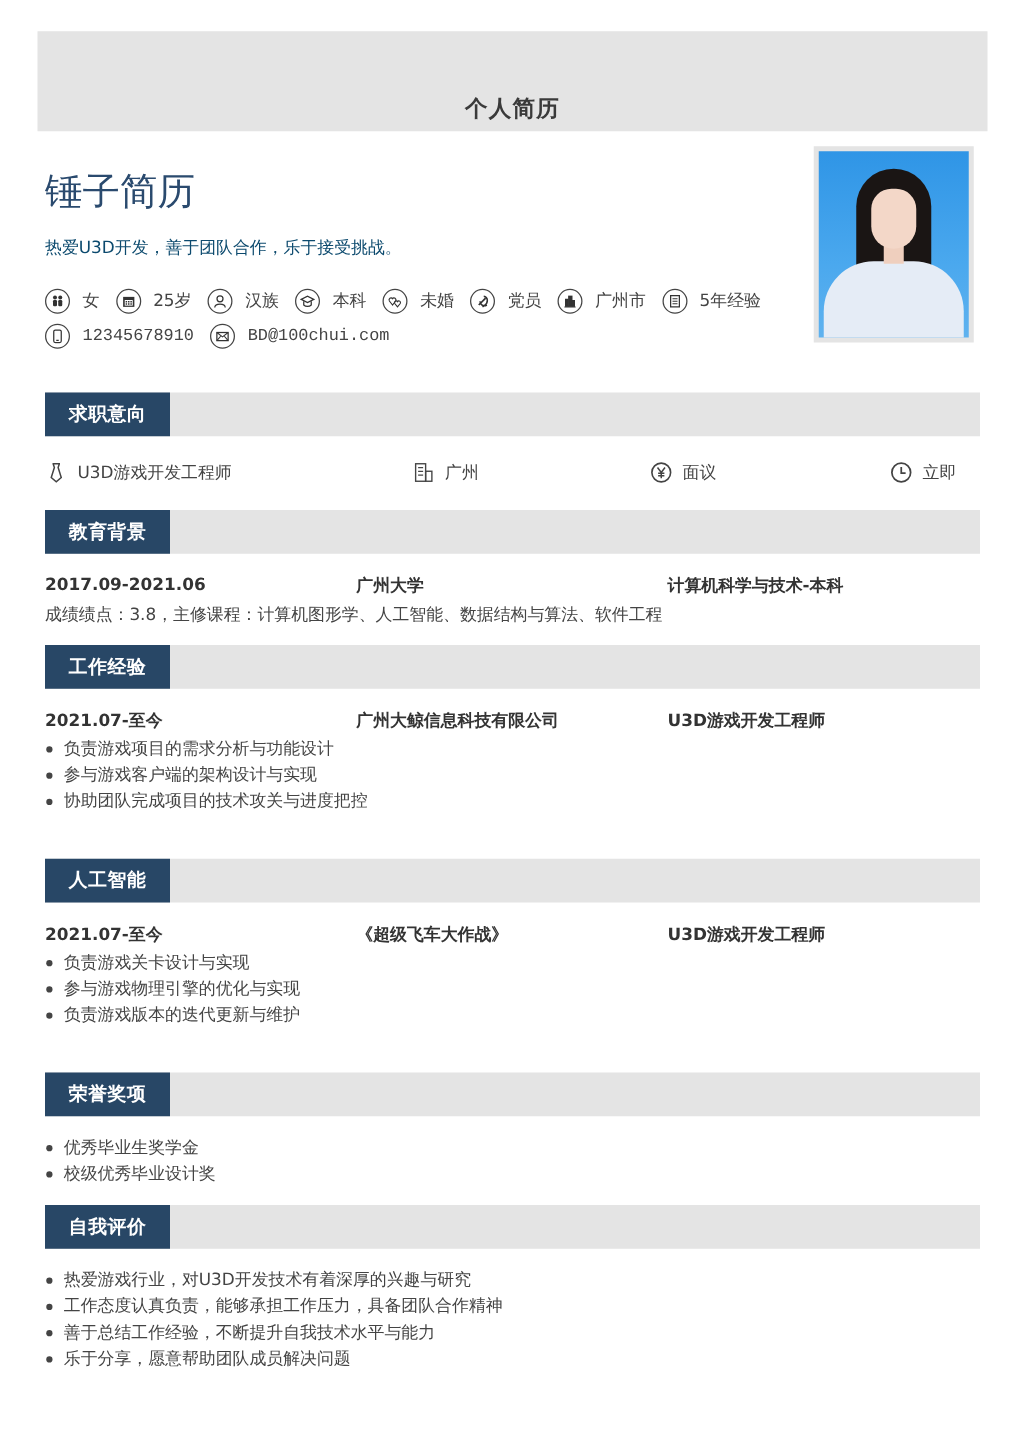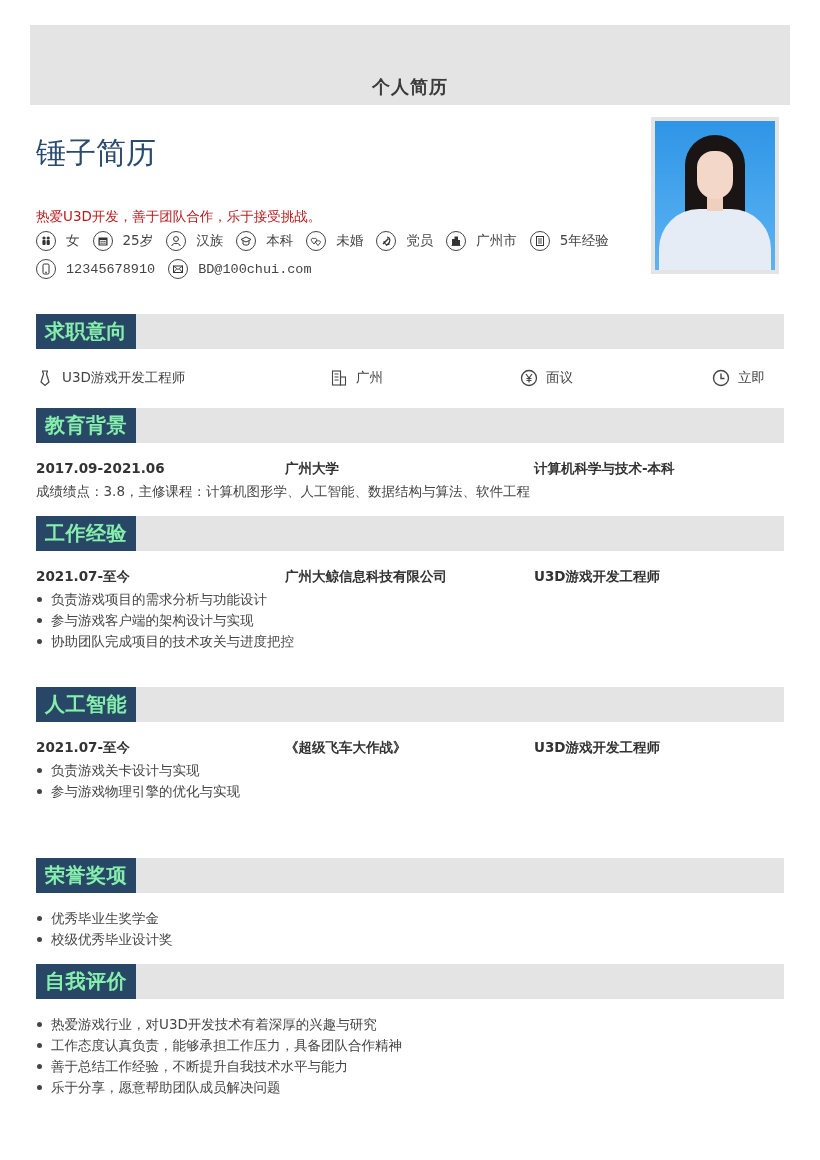--- a/index.html
+++ b/index.html
@@ -1,35 +1,35 @@
 <!DOCTYPE html>
 <html><head>
 <meta charset="utf-8">
 <style>
   * { box-sizing: border-box; margin: 0; padding: 0; }
   html, body { width: 820px; height: 1160px; background: #ffffff; }
   body { font-family: "DejaVu Sans", "Liberation Sans", sans-serif; color: #333333; position: relative; overflow: hidden; }
   .top-banner { position: absolute; left: 30px; top: 25px; width: 760px; height: 80px; background: #e4e4e4; display: flex; align-items: center; justify-content: center; }
   .top-banner h1 { font-size: 18px; font-weight: bold; color: #3a3a3a; letter-spacing: 1px; margin-top: 43px; }
   .name { position: absolute; left: 36px; top: 133px; font-size: 30px; color: #2a4a6e; font-weight: normal; }
-  .motto { position: absolute; left: 36px; top: 208px; font-size: 13.5px; color: #b91c1c; }
+  .motto { position: absolute; left: 36px; top: 189px; font-size: 13.5px; color: #0c4a6e; }
   .info-row { position: absolute; left: 36px; display: flex; align-items: center; font-size: 13.5px; color: #444; }
   .info-row.r1 { top: 231px; }
   .info-row.r2 { top: 259px; font-family: Liberation Mono, monospace; }
   .info-item { display: flex; align-items: center; margin-right: 13px; }
   .circ { width: 20px; height: 20px; border: 1.3px solid #444; border-radius: 50%; display: inline-flex; align-items: center; justify-content: center; margin-right: 10px; }
   .circ svg { width: 12px; height: 12px; }
   .photo-frame { position: absolute; left: 651px; top: 117px; width: 128px; height: 157px; background: #e4e4e4; padding: 4px; }
   .photo { width: 120px; height: 149px; background: linear-gradient(180deg, #2f95e6 0%, #4aa8ee 60%, #5fb2ef 100%); position: relative; overflow: hidden; }
   .photo .hair { position: absolute; left: 30px; top: 14px; width: 60px; height: 120px; background: #1a1514; border-radius: 30px 30px 18px 18px; }
   .photo .face { position: absolute; left: 42px; top: 30px; width: 36px; height: 48px; background: #f3d7c8; border-radius: 18px 18px 20px 20px; }
   .photo .neck { position: absolute; left: 52px; top: 72px; width: 16px; height: 18px; background: #efcfbe; }
   .photo .shirt { position: absolute; left: 4px; top: 88px; width: 112px; height: 70px; background: #e5ecf6; border-radius: 40px 40px 0 0; }
   .section-head { position: absolute; left: 36px; width: 748px; height: 35px; background: #e4e4e4; }
-  .section-head .label { position: absolute; left: 0; top: 0; height: 35px; width: 100px; background: #284766; color: #86efac; font-weight: bold; font-size: 20px; display: flex; align-items: center; justify-content: center; letter-spacing: 0.5px; }
+  .section-head .label { position: absolute; left: 0; top: 0; height: 35px; width: 100px; background: #284766; color: #ffffff; font-weight: bold; font-size: 15px; display: flex; align-items: center; justify-content: center; letter-spacing: 0.5px; }
   .intent-row { position: absolute; left: 36px; top: 369px; width: 748px; height: 20px; font-size: 13.5px; color: #444; }
   .intent-item { position: absolute; display: flex; align-items: center; top: 0; }
   .intent-item svg { width: 18px; height: 18px; margin-right: 8px; }
   .entry-row { position: absolute; left: 36px; width: 748px; font-size: 13.5px; font-weight: bold; color: #333; height: 20px; }
   .entry-row span { position: absolute; top: 0; }
   .plain-line { position: absolute; left: 36px; font-size: 13.5px; color: #444; }
   ul.bullets { position: absolute; left: 36px; list-style: none; font-size: 13.5px; color: #444; }
   ul.bullets li { height: 21px; line-height: 21px; position: relative; padding-left: 15px; }
   ul.bullets li::before { content: ""; position: absolute; left: 1px; top: 8px; width: 5px; height: 5px; background: #444; border-radius: 50%; }
 </style>
@@ -224,20 +224,21 @@
   <div class="label">人工智能</div>
 </div>
 <div class="entry-row" style="top:739px">
   <span style="left:0">2021.07-至今</span>
   <span style="left:249px">《超级飞车大作战》</span>
   <span style="left:498px">U3D游戏开发工程师</span>
 </div>
 <ul class="bullets" style="top:760px">
   <li>负责游戏关卡设计与实现</li>
   <li>参与游戏物理引擎的优化与实现</li>
+  <li>负责游戏版本的迭代更新与维护</li>
 </ul>
 
 <div class="section-head" style="top:858px">
   <div class="label">荣誉奖项</div>
 </div>
 <ul class="bullets" style="top:908px">
   <li>优秀毕业生奖学金</li>
   <li>校级优秀毕业设计奖</li>
 </ul>
 

